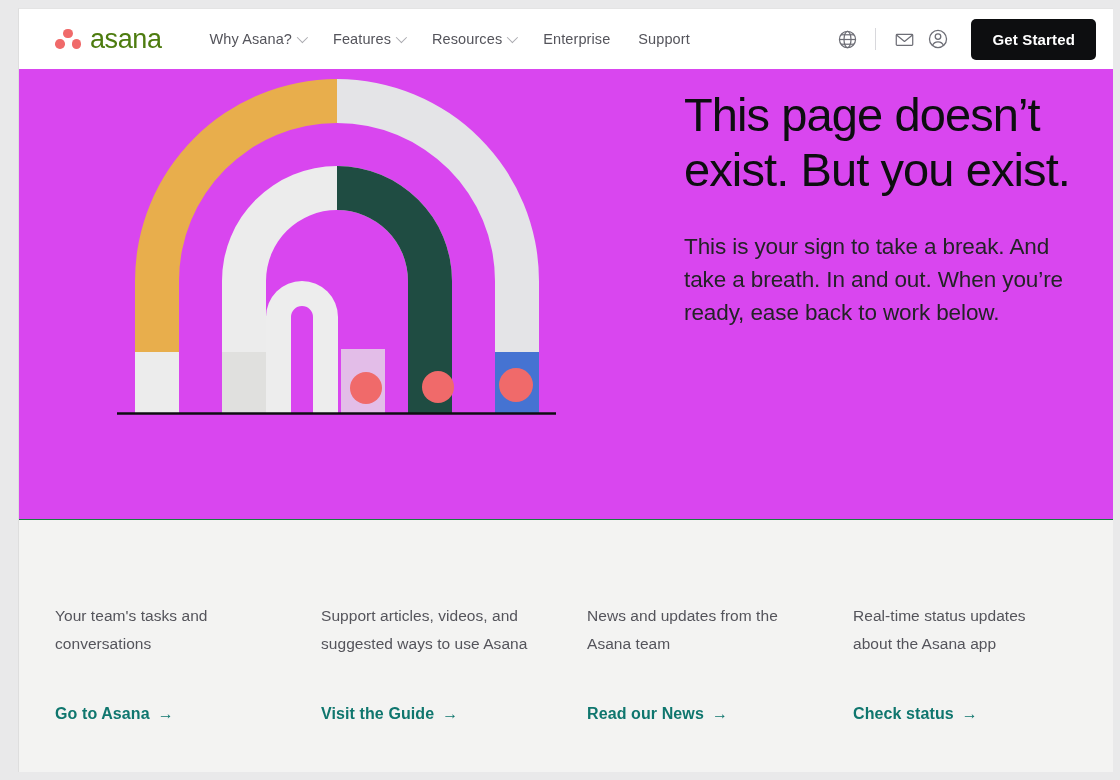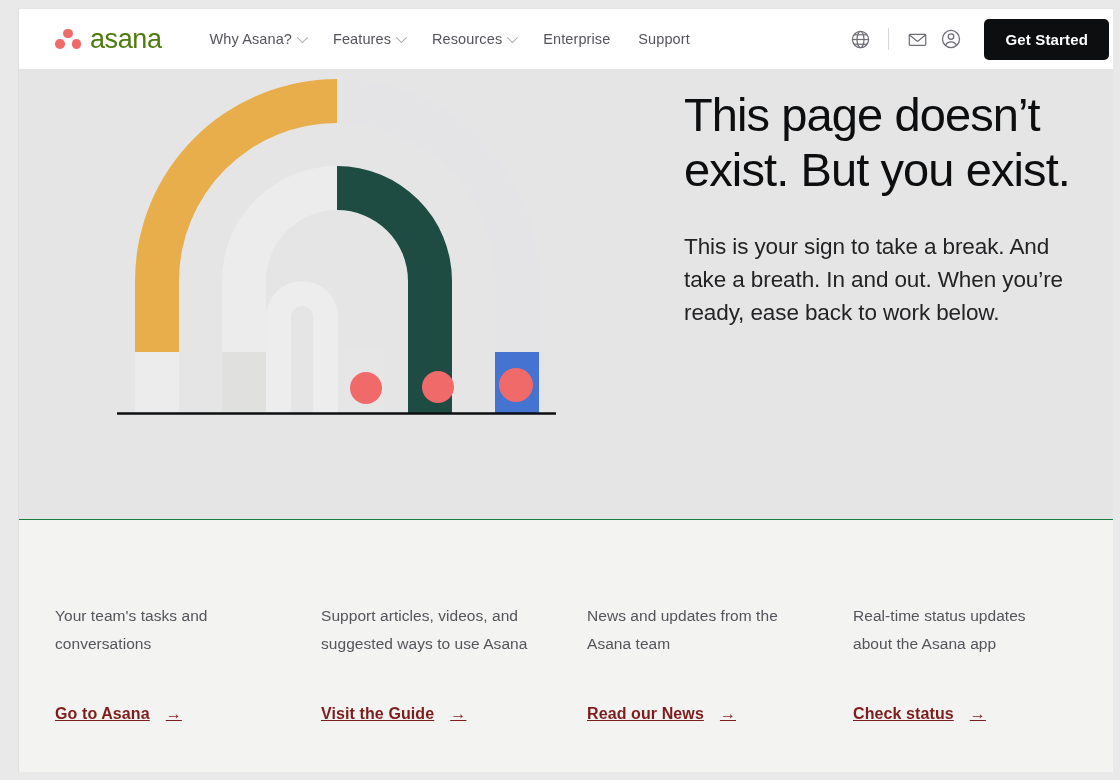--- a/index.html
+++ b/index.html
@@ -99,21 +99,21 @@
     border-right: 1.3px solid #9b9ba1;
     border-bottom: 1.3px solid #9b9ba1;
     transform: rotate(45deg) translateY(-2px);
     opacity: .85;
   }
 
   .header-right {
     margin-left: auto;
     display: flex;
     align-items: center;
-    padding-right: 4px;
+    padding-right: 17px;
     gap: 0;
   }
   .icon-btn {
     width: 34px; height: 34px;
     display: flex; align-items: center; justify-content: center;
     cursor: pointer;
   }
   .hdr-divider {
     width: 1px; height: 22px;
     background: #d8d8dc;
@@ -129,21 +129,21 @@
     border-radius: 5px;
     margin-left: 16px;
     cursor: pointer;
     white-space: nowrap;
   }
 
   
   .hero {
     position: relative;
     height: 450px;
-    background: #e5e5e5;
+    background: #d946ef;
     display: flex;
   }
   .hero-art {
     position: relative;
     width: 645px;
     flex: none;
   }
   .hero-copy {
     flex: 1;
     padding: 18px 30px 0 20px;
@@ -187,28 +187,27 @@
     font-size: 15.5px;
     line-height: 1.78;
     color: #54545b;
     max-width: 215px;
     letter-spacing: 0.05px;
   }
   .l-link {
     margin-top: 48px;
     font-size: 16px;
     font-weight: 700;
-    color: #7f1d1d;
+    color: #0f766e;
     letter-spacing: 0.1px;
     cursor: pointer;
     display: inline-flex;
     align-items: center;
-    gap: 16px;
+    gap: 8px;
     white-space: nowrap;
-    text-decoration: underline;
   }
   .l-arrow { font-size: 16px; font-weight: 400; line-height: 1; }
 
   
   svg.arch { display: block; }
 </style>
 </head>
 <body>
 
 <div id="frame-left-bar"></div>

